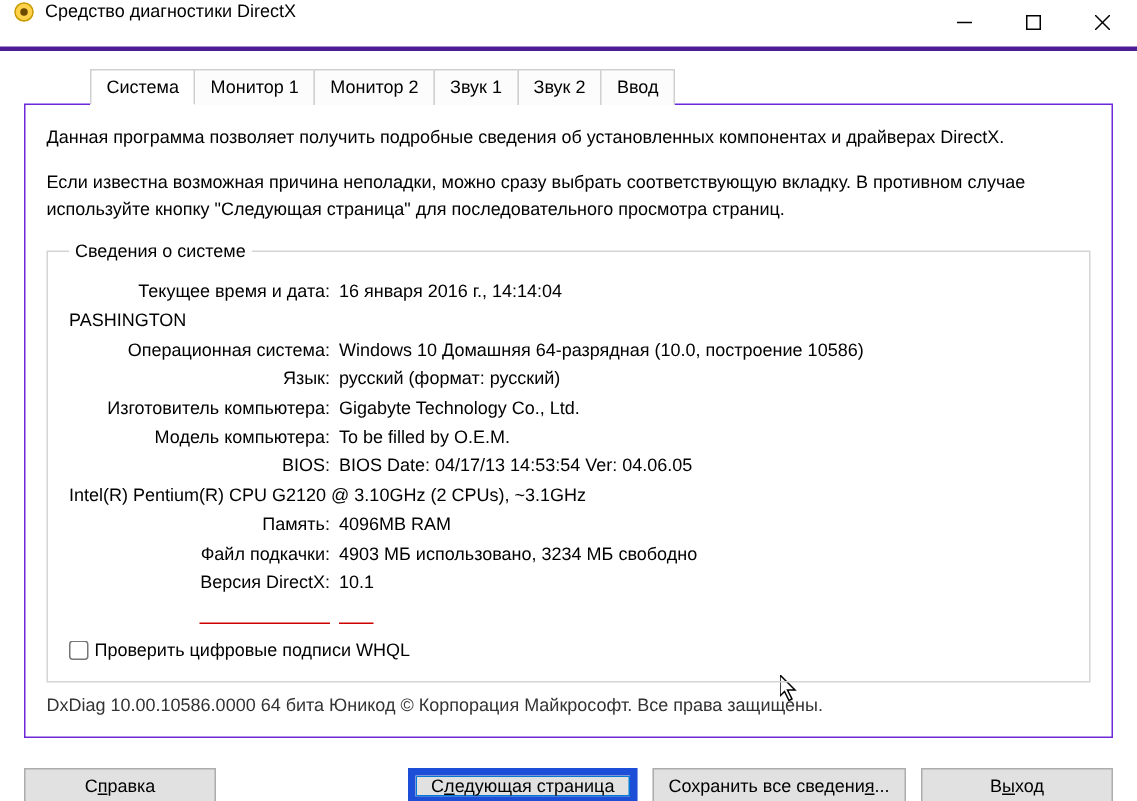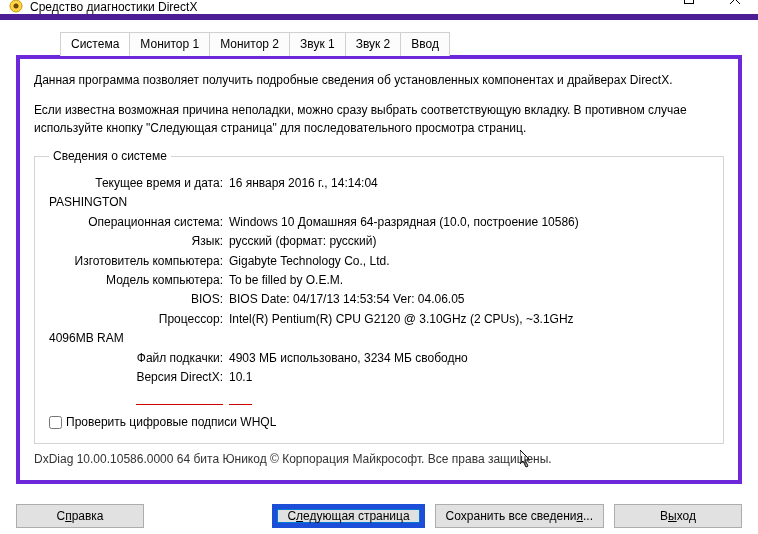--- a/index.html
+++ b/index.html
@@ -1,31 +1,31 @@
 <!DOCTYPE html>
 <html><head>
 <meta charset="utf-8">
 <style>
 * { box-sizing: border-box; margin: 0; padding: 0; }
 body { font-family: 'Segoe UI', Tahoma, sans-serif; font-size: 12px; background: #fff; width: 758px; height: 534px; overflow: hidden; }
 
-.titlebar { background: #fff; height: 20px; display: flex; align-items: flex-end; padding-left: 8px; border-bottom: 6px solid #4c1d95; }
+.titlebar { background: #fff; height: 34px; display: flex; align-items: flex-start; padding-left: 8px; border-bottom: 3px solid #4c1d95; }
 .titlebar .icon { width: 16px; height: 16px; margin-right: 6px; }
 .titlebar .title { flex: 1; font-size: 12px; color: #000; }
 .winbtn { width: 46px; height: 30px; display: flex; align-items: center; justify-content: center; }
 .winbtn svg { width: 10px; height: 10px; }
 
 .content { padding: 12px 16px 10px 16px; }
 
 .tabs { display: flex; position: relative; margin-bottom: -1px; z-index: 2; }
 .tab { padding: 4px 10px; border: 1px solid #d0d0d0; border-bottom: none; background: #fff; font-size: 12px; cursor: pointer; margin-right: -1px; }
 .tab.active { background: #fff; border-bottom: 1px solid #fff; position: relative; z-index: 3; margin-left: 44px; }
 .tab:not(.active) { background: #fcfcfc; }
 
-.tabpanel { border: 4px solid #6d28d9; padding: 12px 14px 14px 14px; position: relative; z-index: 1; }
+.tabpanel { border: 1px solid #6d28d9; padding: 12px 14px 14px 14px; position: relative; z-index: 1; }
 .intro { font-size: 12px; line-height: 1.5; margin-bottom: 12px; }
 
 fieldset.sysinfo { border: 1px solid #d4d4d4; padding: 10px 14px 14px 14px; margin-top: 4px; }
 fieldset.sysinfo legend { font-size: 12px; padding: 0 4px; }
 .row { display: flex; margin: 2px 0; font-size: 12px; line-height: 1.45; }
 .row .lbl { width: 180px; text-align: right; padding-right: 6px; }
 .row .val { flex: 1; }
 .underlined { border-bottom: 1.5px solid #c00; padding-bottom: 18px; display: inline-block; }
 
 .whql-row { margin-top: 10px; display: flex; align-items: center; }
@@ -107,24 +107,24 @@
         </div>
       <div class="row">
           <div class="lbl">Модель компьютера:</div>
           <div class="val">To be filled by O.E.M.</div>
         </div>
       <div class="row">
           <div class="lbl">BIOS:</div>
           <div class="val">BIOS Date: 04/17/13 14:53:54 Ver: 04.06.05</div>
         </div>
       <div class="row">
-          <div class="lbl">Процессор:</div>
           <div class="val">Intel(R) Pentium(R) CPU G2120 @ 3.10GHz (2 CPUs), ~3.1GHz</div>
         </div>
       <div class="row">
+          <div class="lbl">Память:</div>
           <div class="val">4096MB RAM</div>
         </div>
       <div class="row">
           <div class="lbl">Файл подкачки:</div>
           <div class="val">4903 МБ использовано, 3234 МБ свободно</div>
         </div>
       <div class="row">
           <div class="lbl"><span class="underlined">Версия DirectX:</span></div>
           <div class="val"><span class="underlined">10.1</span></div>
         </div>

